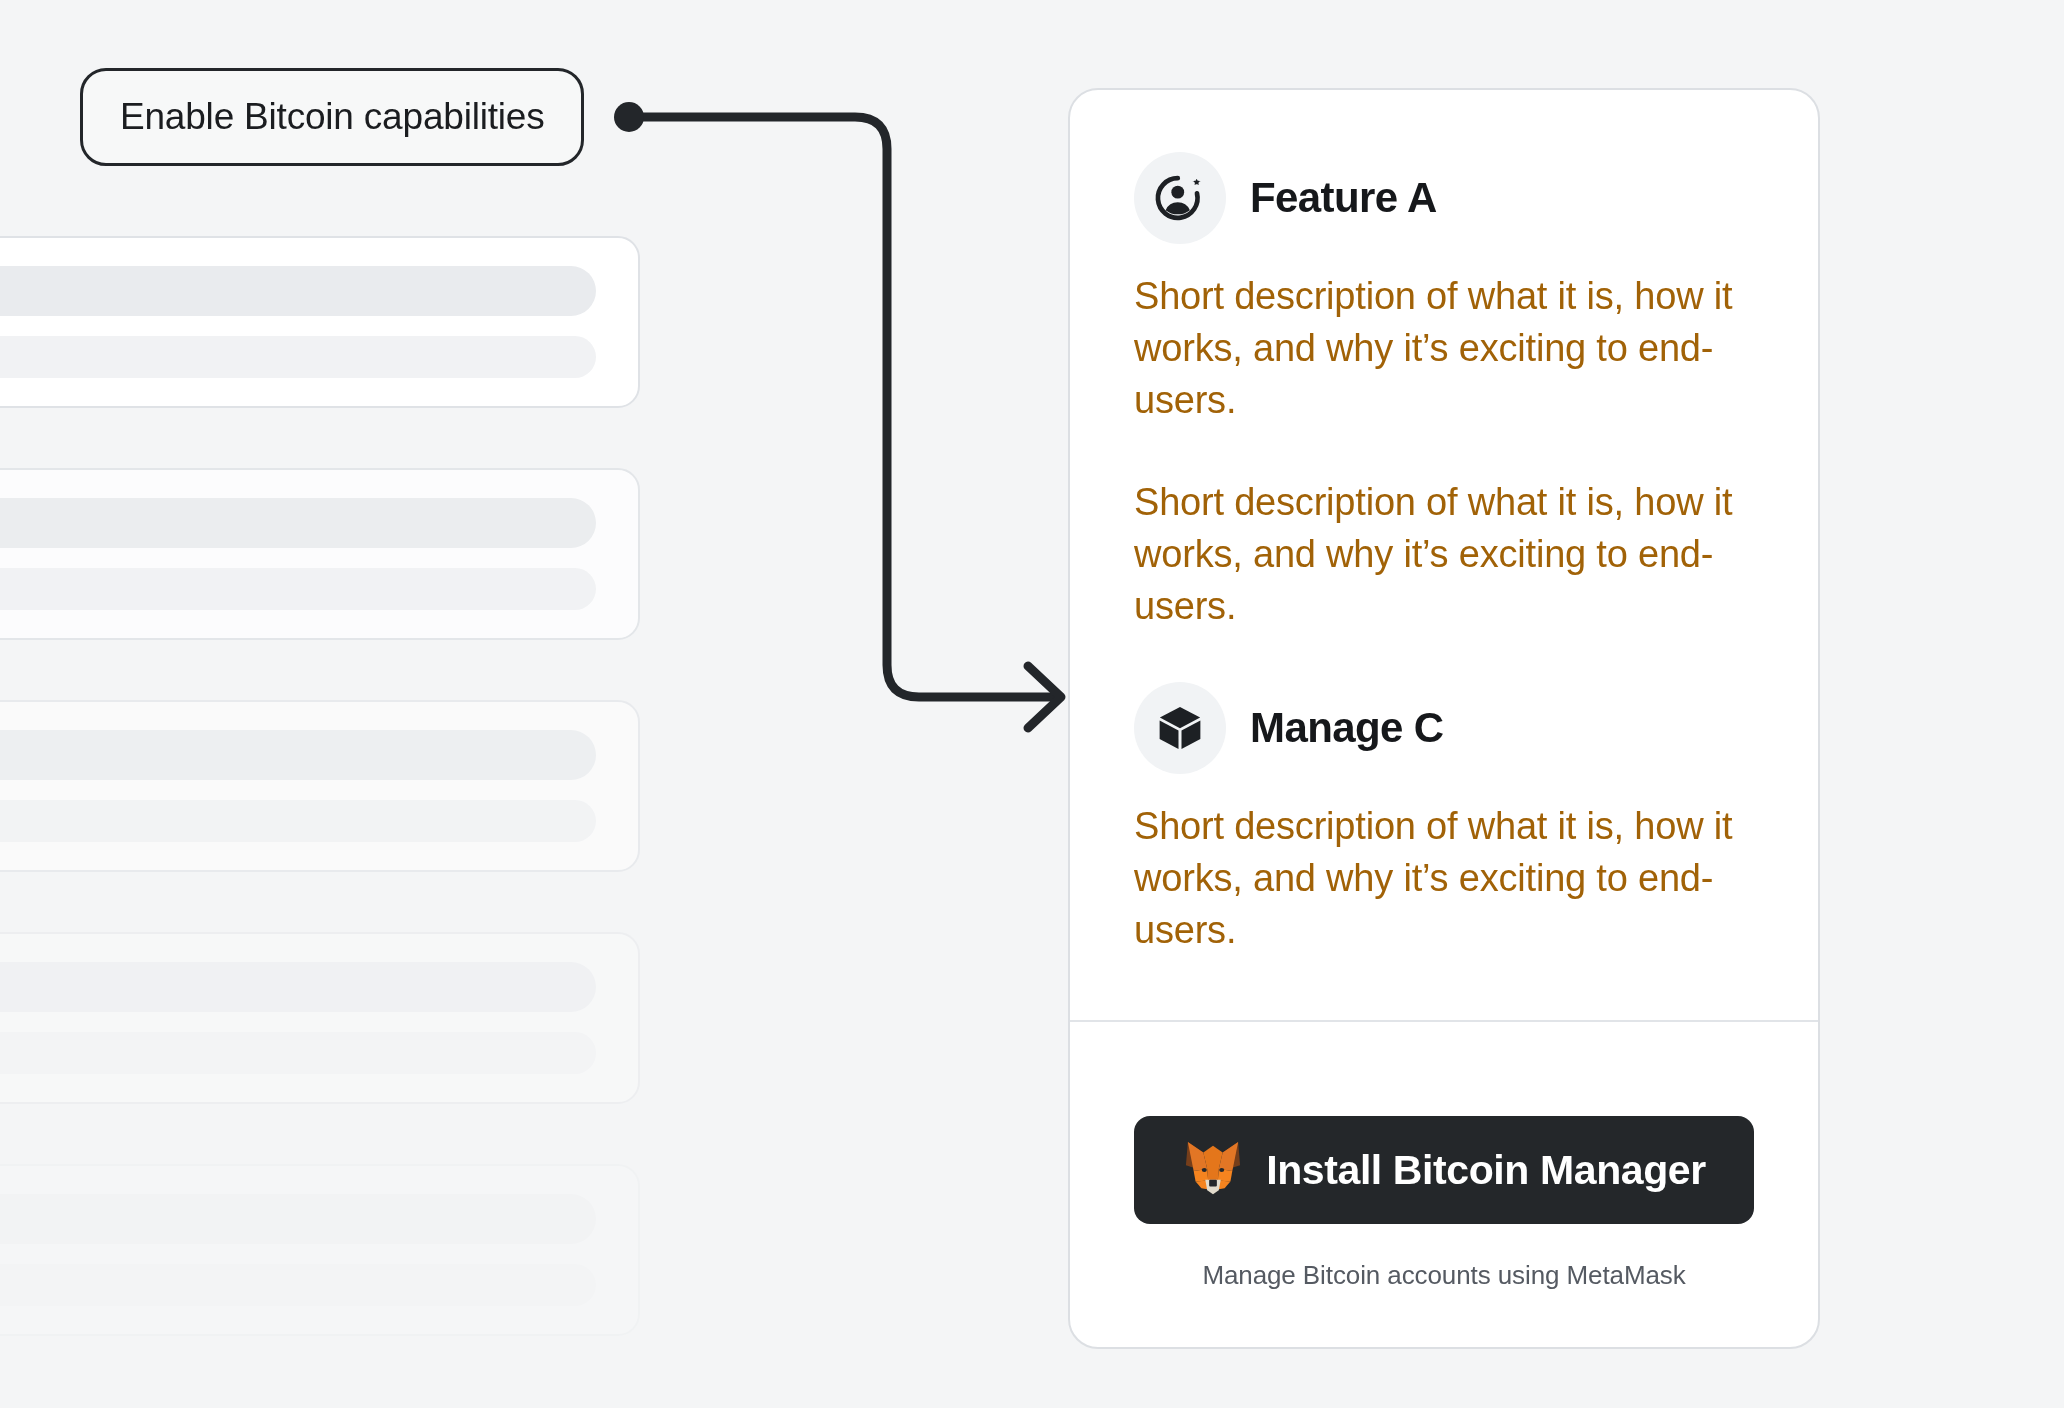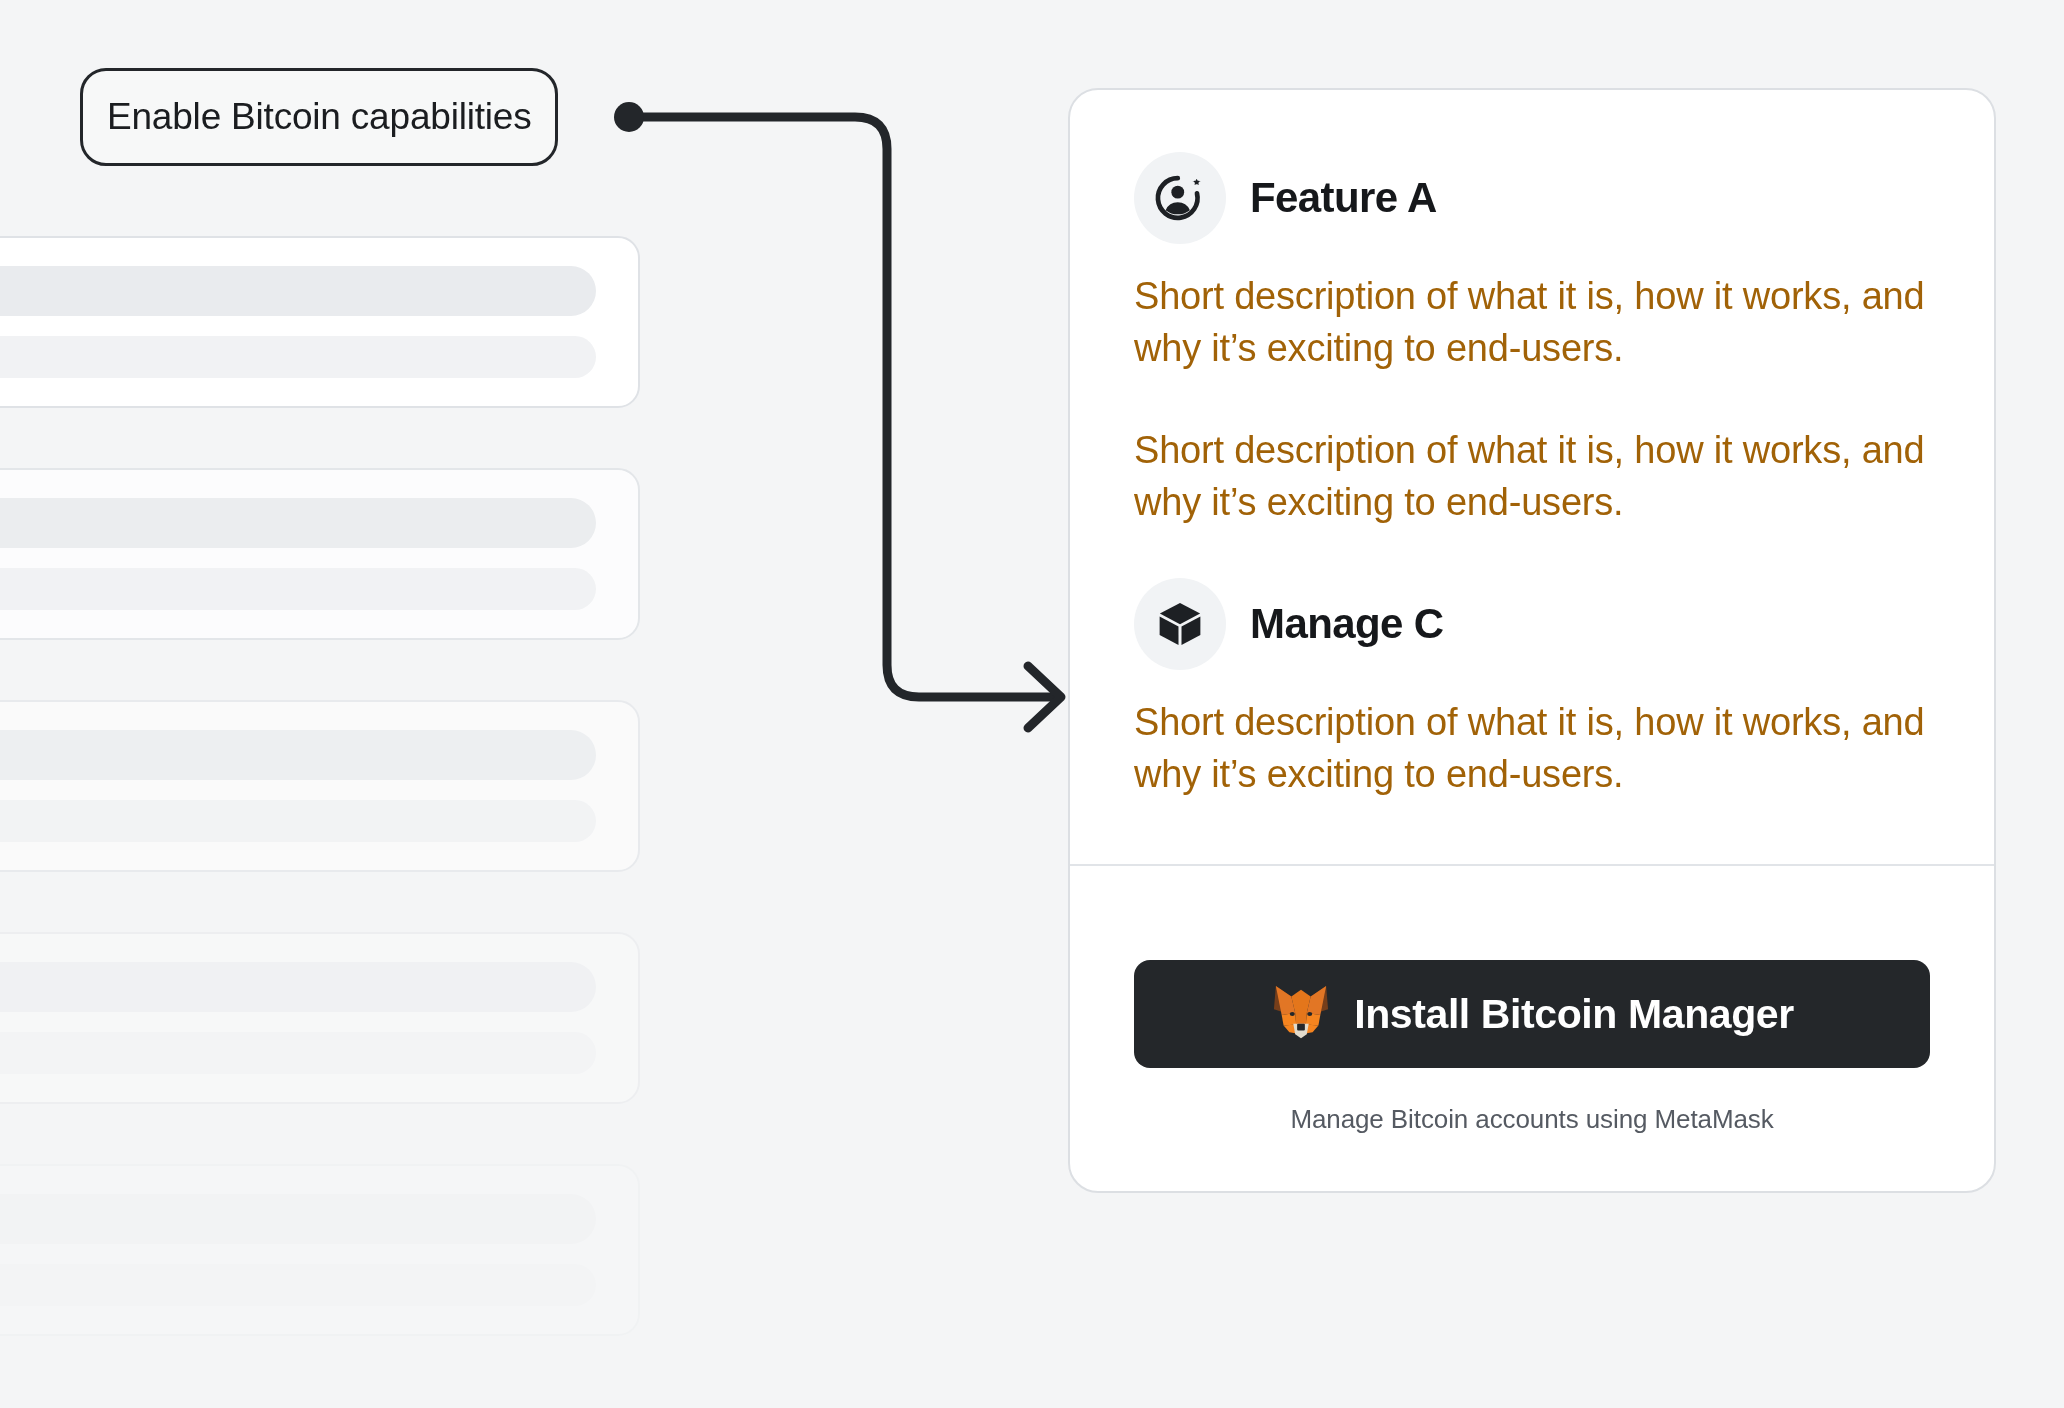--- a/index.html
+++ b/index.html
@@ -54,21 +54,21 @@
     left: 0; top: 0;
     width: 2064px; height: 1408px;
     pointer-events: none;
   }
 
   .callout-pill {
     position: absolute;
     left: 80px;
     top: 68px;
     height: 98px;
-    padding: 0 24px;
+    padding: 0 37px;
     display: flex;
     align-items: center;
     background: #F7F8F8;
     border: 3px solid #23262A;
     border-radius: 26px;
     white-space: nowrap;
   }
 
   .callout-pill-label {
     font-size: 37px;
@@ -85,21 +85,21 @@
     height: 30px;
     border-radius: 50%;
     background: #23262A;
   }
 
   
   .feature-card {
     position: absolute;
     left: 1068px;
     top: 88px;
-    width: 928px;
+    width: 752px;
     background: #FFFFFF;
     border: 2px solid #DCDFE3;
     border-radius: 30px;
     overflow: hidden;
   }
 
   .feature-list {
     padding: 62px 64px 64px 64px;
     display: flex;
     flex-direction: column;

